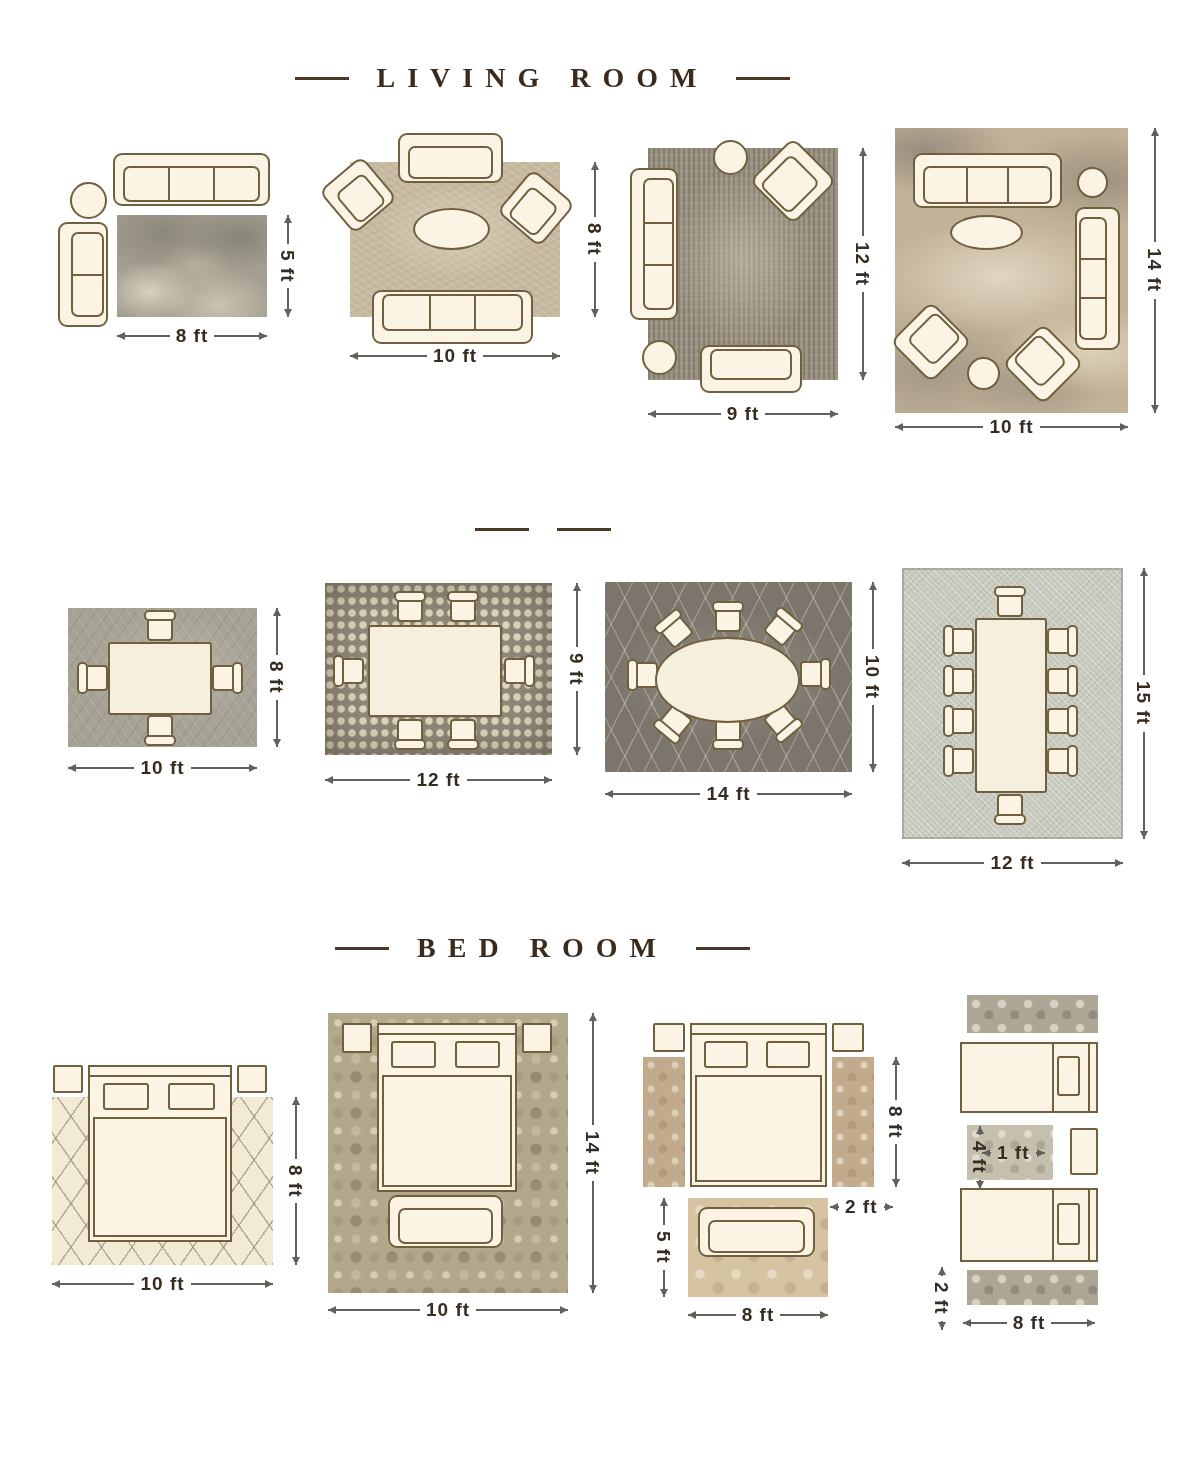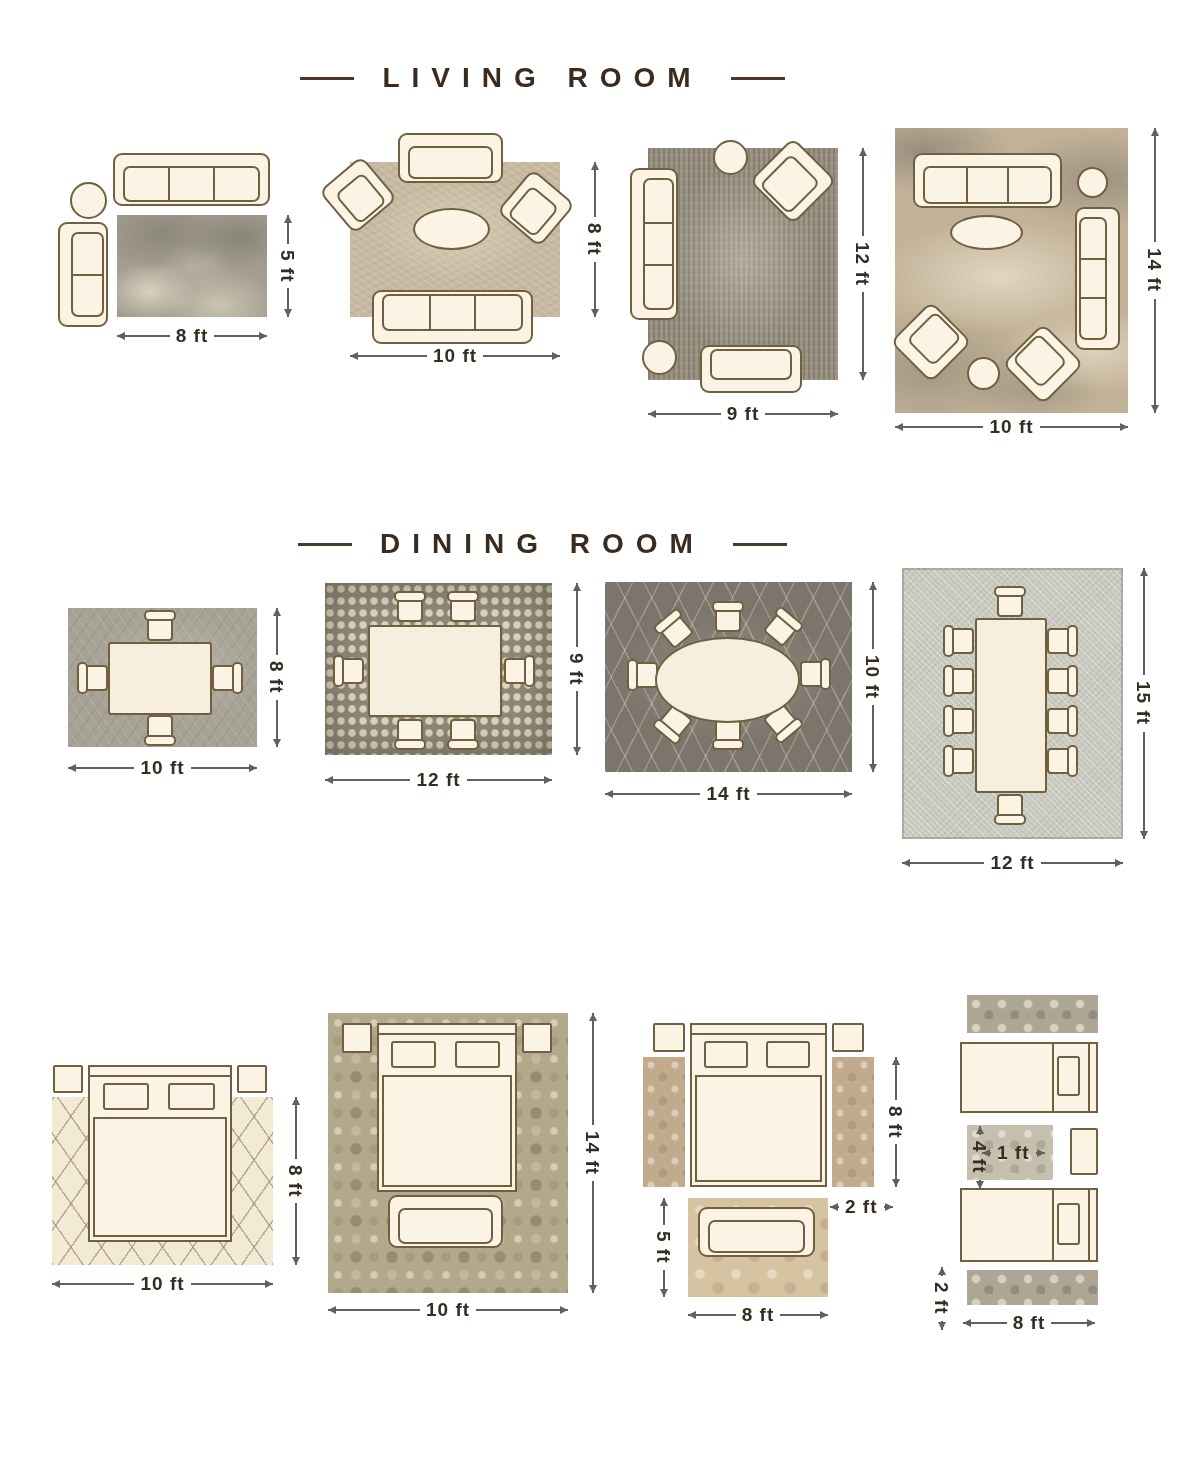--- a/index.html
+++ b/index.html
@@ -1,20 +1,20 @@
 <!DOCTYPE html>
 <html><head>
 <meta charset="utf-8">
 <style>
   html,body{margin:0;padding:0;background:#fff;}
   .canvas{position:relative;width:1200px;height:1467px;background:#ffffff;overflow:hidden;
           font-family:"Liberation Sans",sans-serif;}
   .layout{position:absolute;}
   
-  .sec-title{position:absolute;left:0;width:1085px;display:flex;align-items:center;justify-content:center;gap:28px;z-index:6;}
+  .sec-title{position:absolute;left:0;width:1085px;display:flex;align-items:center;justify-content:center;gap:28px;z-index:6;font-family:Liberation Serif, serif;}
   .tdash{width:54px;height:0;border-top:3px solid #4a3828;}
   .ttext{font-weight:bold;font-size:28px;letter-spacing:12px;color:#3b2b1d;white-space:nowrap;}
   
   .rug{position:absolute;z-index:1;}
   .rug-lr1{background-color:#a39e90;background-image:
     radial-gradient(ellipse 70px 45px at 22% 75%,rgba(233,226,206,.75),transparent 65%),
     radial-gradient(ellipse 90px 55px at 68% 88%,rgba(228,220,198,.6),transparent 65%),
     radial-gradient(ellipse 80px 50px at 82% 22%,rgba(96,94,86,.4),transparent 65%),
     radial-gradient(ellipse 100px 60px at 30% 18%,rgba(112,108,98,.45),transparent 65%),
     radial-gradient(ellipse 60px 35px at 50% 50%,rgba(200,193,172,.5),transparent 70%);}
@@ -225,21 +225,20 @@
       </div>
     <div class="dim dim-h" style="left:2px;top:294px;width:233px">
         <span class="dl"></span>
         <span class="dt">10 ft</span>
         <span class="dl"></span>
       </div>
   </div>
 
   <div class="sec-title" style="top:528px">
     <span class="tdash"></span>
-    <span class="ttext">DINING ROOM</span>
     <span class="tdash"></span>
   </div>
 
   <div class="layout" style="left:62px;top:600px;width:290px;height:190px">
     <div class="rug rug-dr1" style="left:6px;top:8px;width:189px;height:139px"></div>
     <div class="dchair" style="left:85px;top:15px"></div>
     <div class="dchair" style="left:85px;top:115px;transform:rotate(180deg)"></div>
     <div class="dchair" style="left:20px;top:65px;transform:rotate(-90deg)"></div>
     <div class="dchair" style="left:150px;top:65px;transform:rotate(90deg)"></div>
     <div class="dtable" style="left:46px;top:42px;width:104px;height:73px"></div>
@@ -317,20 +316,25 @@
         <span class="dt">15 ft</span>
         <span class="dl"></span>
       </div>
     <div class="dim dim-h" style="left:4px;top:288px;width:221px">
         <span class="dl"></span>
         <span class="dt">12 ft</span>
         <span class="dl"></span>
       </div>
   </div>
 
+  <div class="sec-title" style="top:932px">
+    <span class="tdash"></span>
+    <span class="ttext">BED ROOM</span>
+    <span class="tdash"></span>
+  </div>
 
   <div class="layout" style="left:42px;top:1060px;width:295px;height:245px">
     <div class="rug rug-br1" style="left:10px;top:37px;width:221px;height:168px"></div>
     <div class="nstand" style="left:11px;top:5px;width:30px;height:28px"></div>
     <div class="nstand" style="left:195px;top:5px;width:30px;height:28px"></div>
     <div class="bed" style="left:46px;top:5px;width:144px;height:177px">
       <span class="hb"></span>
       <span class="pl p1"></span>
       <span class="pl p2"></span>
       <span class="sp"></span>

